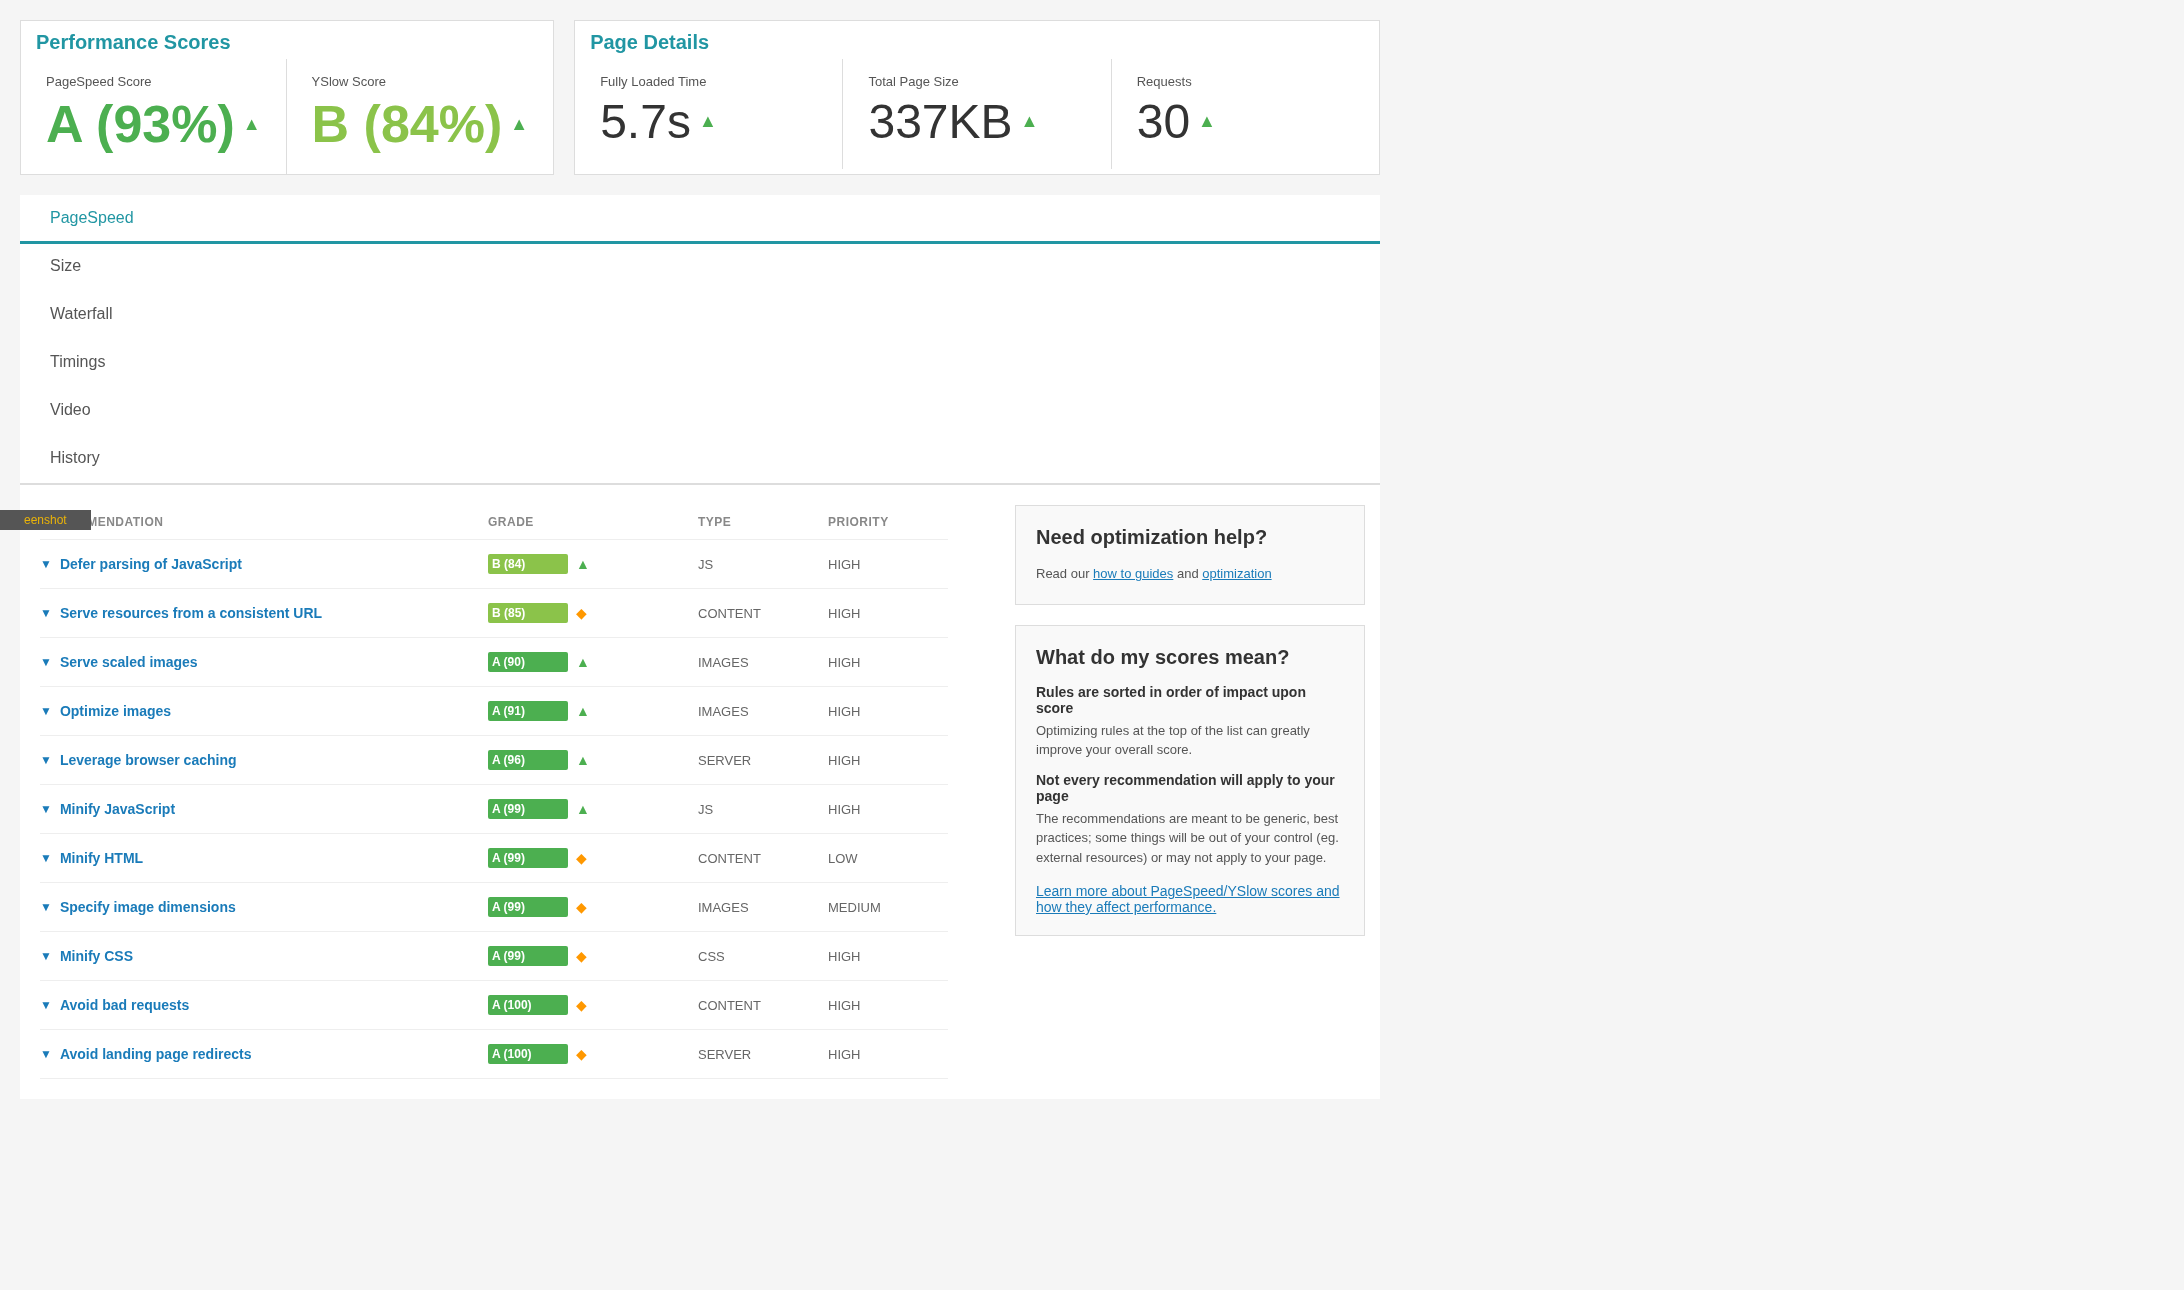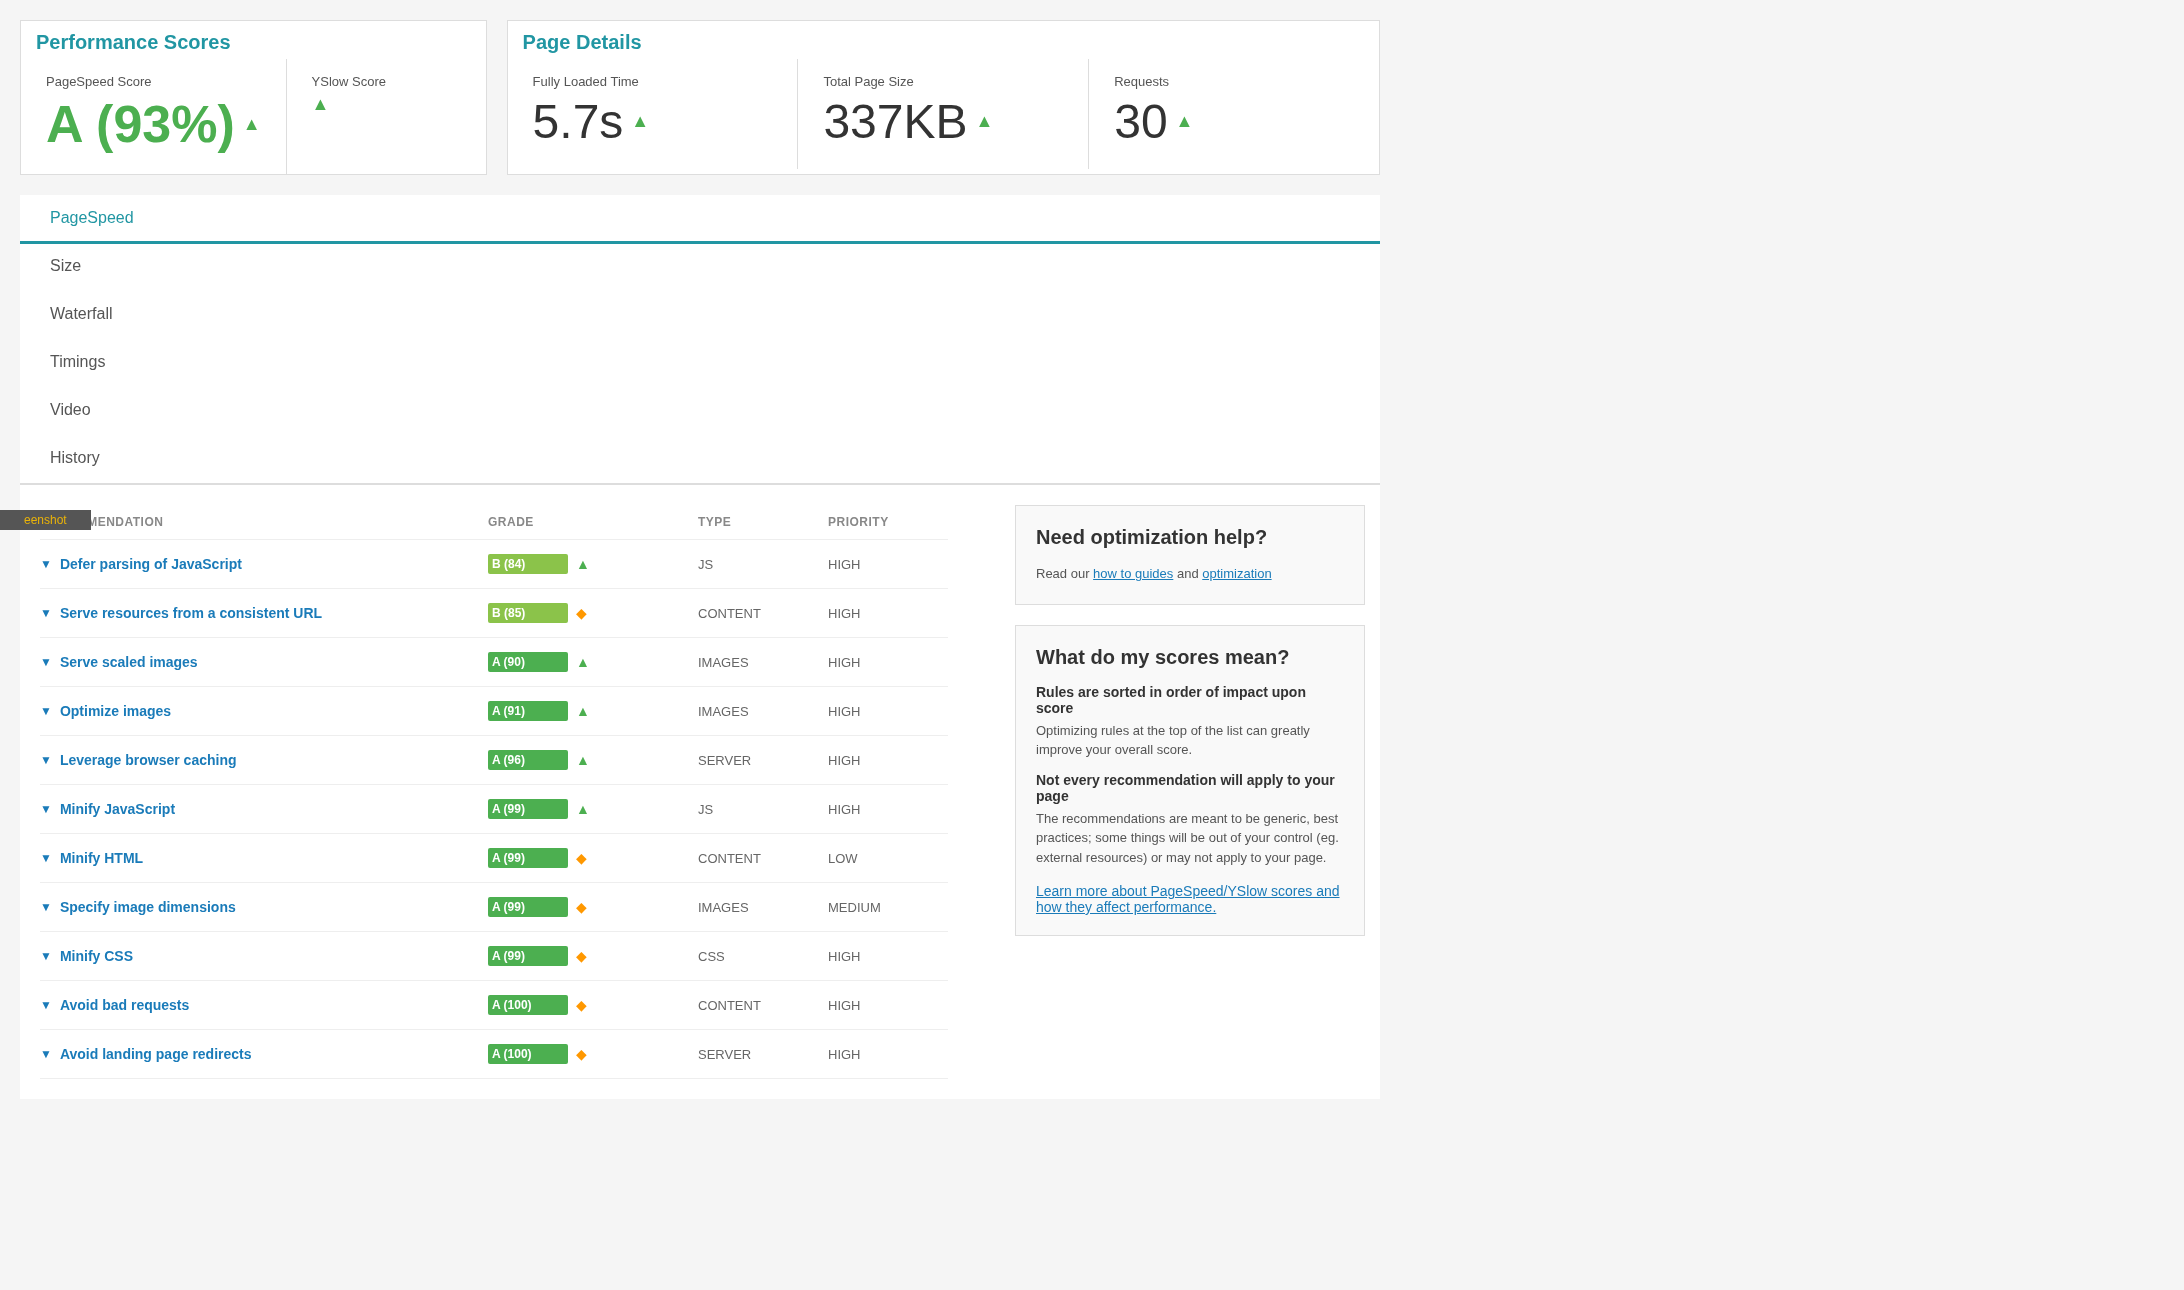--- a/index.html
+++ b/index.html
@@ -88,20 +88,21 @@
         <div class="score-card">
           <div class="score-label">PageSpeed Score</div>
           <div class="score-value green">
             <span>A (93%)</span>
             <span class="arrow-up">▲</span>
           </div>
         </div>
         <div class="score-card">
           <div class="score-label">YSlow Score</div>
           <div class="score-value yellow">
+            <span>B (84%)</span>
             <span class="arrow-up">▲</span>
           </div>
         </div>
       </div>
     </div>
 
     <div class="page-details-block">
       <div class="section-title">Page Details</div>
       <div class="page-details-inner">
         <div class="detail-card">

